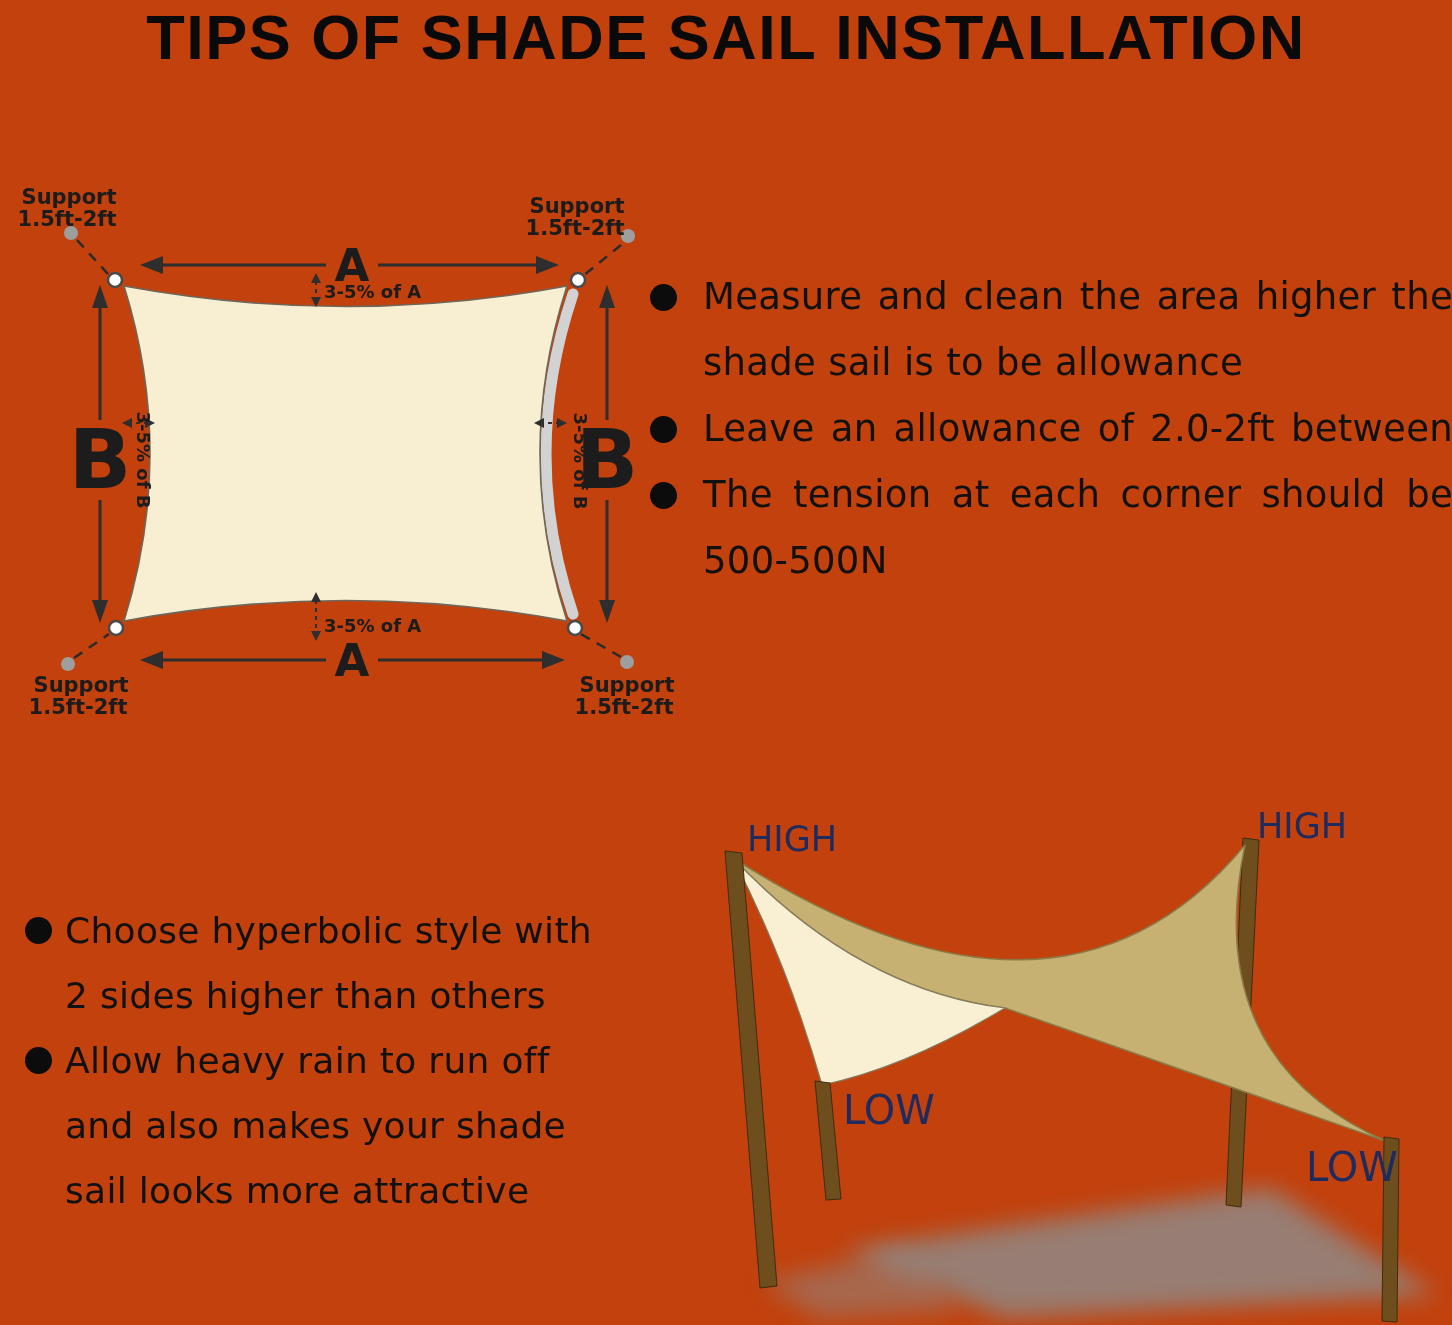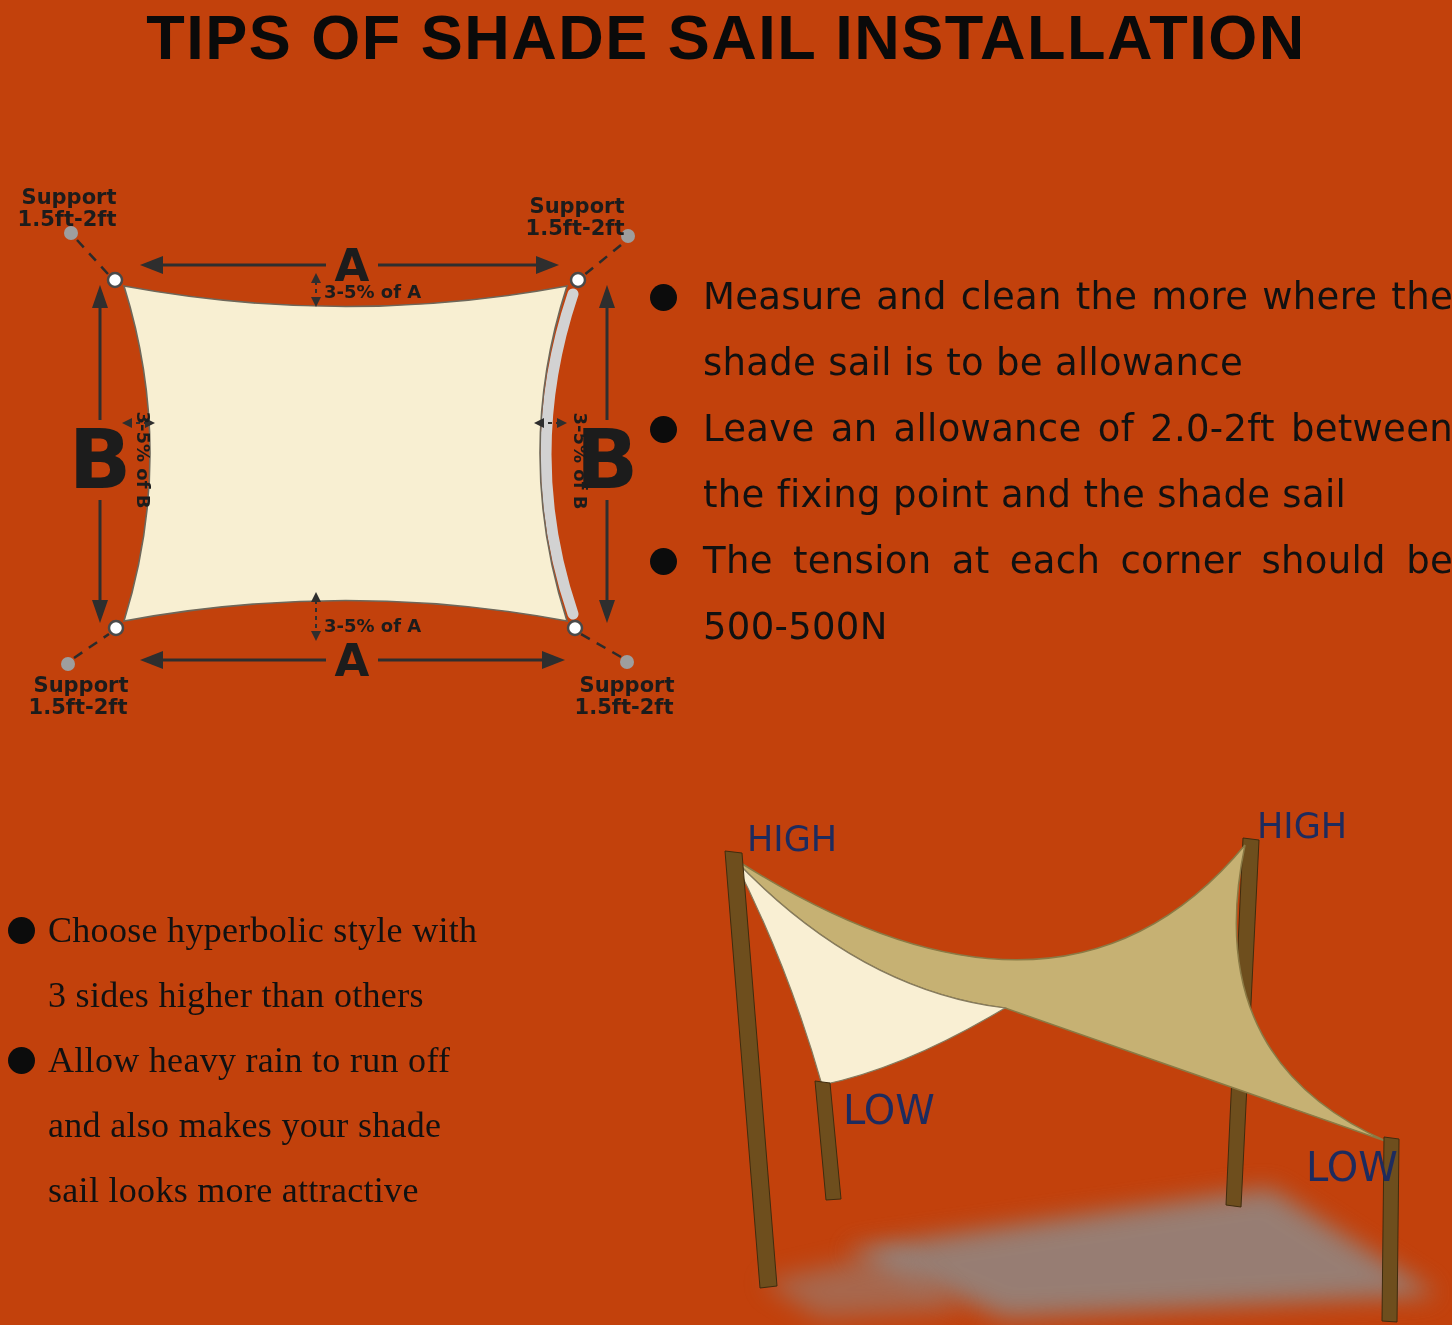--- a/index.html
+++ b/index.html
@@ -8,21 +8,21 @@
   .page-title{position:absolute;left:0;top:0;width:100%;text-align:center;
               font-family:"Liberation Sans",sans-serif;font-weight:bold;font-size:63px;
               letter-spacing:1.5px;color:#0a0a0a;line-height:74px;white-space:nowrap;}
   .tips{position:absolute;list-style:none;margin:0;padding:0;}
   .tips li{position:relative;}
   .tips li::before{content:"";position:absolute;left:0;width:27px;height:27px;
                    background:#0c0c0c;border-radius:50%;}
   .tips-right{left:650px;top:264px;width:803px;}
   .tips-right li{padding-left:53px;font-size:37px;line-height:66px;letter-spacing:0.3px;}
   .tips-right li::before{top:20px;}
-  .tips-left{left:8px;top:898px;width:602px;font-family:Liberation Serif, serif;}
+  .tips-left{left:25px;top:898px;width:602px;}
   .tips-left li{padding-left:40px;font-size:36px;line-height:65px;letter-spacing:0.3px;}
   .tips-left li::before{top:19px;}
   .tline{white-space:nowrap;text-align:justify;text-align-last:justify;}
   .tline.end{text-align-last:left;}
   .tips-left .tline{text-align-last:left;}
   .diagram-wrap{position:absolute;left:0;top:140px;width:700px;height:625px;padding-left:16px;}
   .illus-wrap{position:absolute;left:650px;top:770px;width:802px;height:555px;}
   svg text{font-family:"DejaVu Sans",sans-serif;}
 </style>
 </head>
@@ -104,37 +104,36 @@
       <polygon points="124,520 147,511 147,529" fill="#2e2e2e"></polygon>
       <polygon points="549,520 526,511 526,529" fill="#2e2e2e"></polygon>
       <line x1="145" y1="520" x2="310" y2="520" stroke="#2e2e2e" stroke-width="3"></line>
       <line x1="362" y1="520" x2="527" y2="520" stroke="#2e2e2e" stroke-width="3"></line>
       <text x="336" y="536" font-size="45" font-weight="bold" fill="#1c1c1c" text-anchor="middle">A</text>
     </svg>
   </div>
 
   <ul class="tips tips-right">
     <li>
-      <div class="tline">Measure and clean the more where the</div>
+      <div class="tline">Measure and clean the area higher the</div>
       <div class="tline end">shade sail is to be allowance</div>
     </li>
     <li>
       <div class="tline">Leave an allowance of 2.0-2ft between</div>
-      <div class="tline end">the fixing point and the shade sail</div>
     </li>
     <li>
       <div class="tline">The tension at each corner should be</div>
       <div class="tline end">500-500N</div>
     </li>
   </ul>
 
   <ul class="tips tips-left">
     <li>
       <div class="tline">Choose hyperbolic style with</div>
-      <div class="tline end">3 sides higher than others</div>
+      <div class="tline end">2 sides higher than others</div>
     </li>
     <li>
       <div class="tline">Allow heavy rain to run off</div>
       <div class="tline">and also makes your shade</div>
       <div class="tline end">sail looks more attractive</div>
     </li>
   </ul>
 
   <div class="illus-wrap">
     <svg width="802" height="555" viewBox="650 770 802 555">

